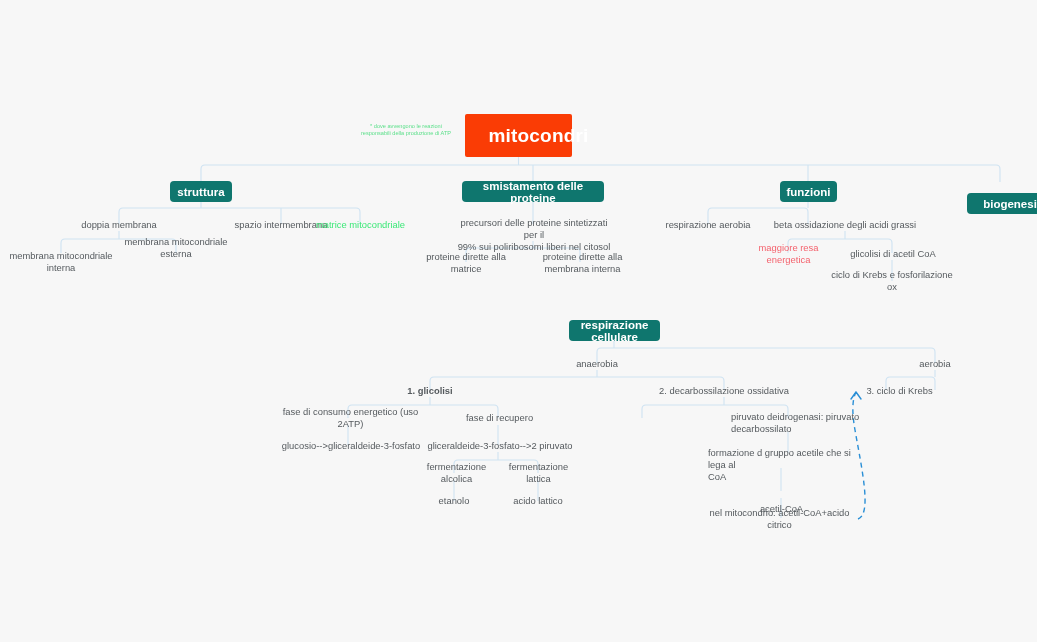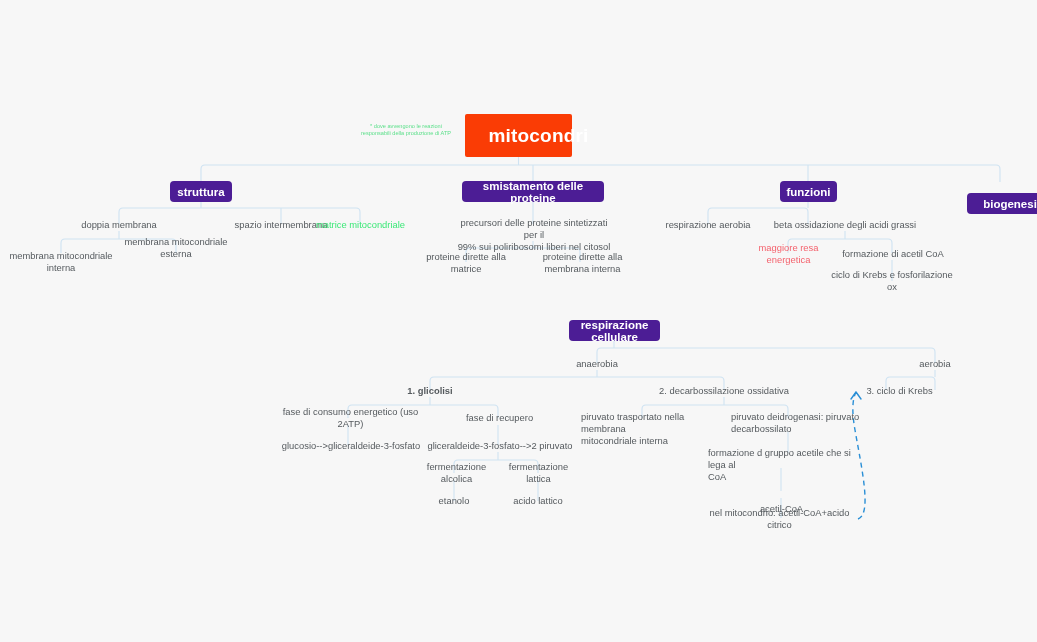--- a/index.html
+++ b/index.html
@@ -41,21 +41,21 @@
     font-weight: bold;
     letter-spacing: 0.2px;
     border-radius: 2px;
     display: flex;
     align-items: center;
     justify-content: center;
     text-align: center;
   }
   
   .node-blue {
-    background: #4c1d95;
+    background: #0f766e;
     color: #ffffff;
     font-size: 11.5px;
     font-weight: bold;
     border-radius: 4px;
     display: flex;
     align-items: center;
     justify-content: center;
     text-align: center;
     padding: 0 10px;
   }
@@ -242,21 +242,21 @@
 
   <div class="node node-text center" style="left:764px; top:218px; width:162px; height:13px;">
     <span>beta ossidazione degli acidi grassi</span>
   </div>
 
   <div class="node node-text center node-red" style="left:741px; top:247px; width:95px; height:13px;">
     <span>maggiore resa energetica</span>
   </div>
 
   <div class="node node-text center" style="left:841px; top:247px; width:104px; height:13px;">
-    <span>formazione di acetil CoA</span>
+    <span>glicolisi di acetil CoA</span>
   </div>
 
   <div class="node node-text center" style="left:830px; top:274px; width:124px; height:13px;">
     <span>ciclo di Krebs e fosforilazione ox</span>
   </div>
 
   <div class="node node-text center" style="left:564px; top:357px; width:66px; height:13px;">
     <span>anaerobia</span>
   </div>
 
@@ -301,24 +301,20 @@
   </div>
 
   <div class="node node-text center" style="left:427px; top:494px; width:54px; height:13px;">
     <span>etanolo</span>
   </div>
 
   <div class="node node-text center" style="left:506px; top:494px; width:64px; height:13px;justify-content:center;">
     <span>acido lattico</span>
   </div>
 
-  <div class="node node-text top" style="left:581px; top:411px; width:140px; height:26px;">
-    <span>piruvato trasportato nella membrana
-mitocondriale interna</span>
-  </div>
 
   <div class="node node-text top" style="left:731px; top:411px; width:132px; height:26px;">
     <span>piruvato deidrogenasi: piruvato
 decarbossilato</span>
   </div>
 
   <div class="node node-text top" style="left:708px; top:447px; width:150px; height:26px;">
     <span>formazione d gruppo acetile che si lega al
 CoA</span>
   </div>

